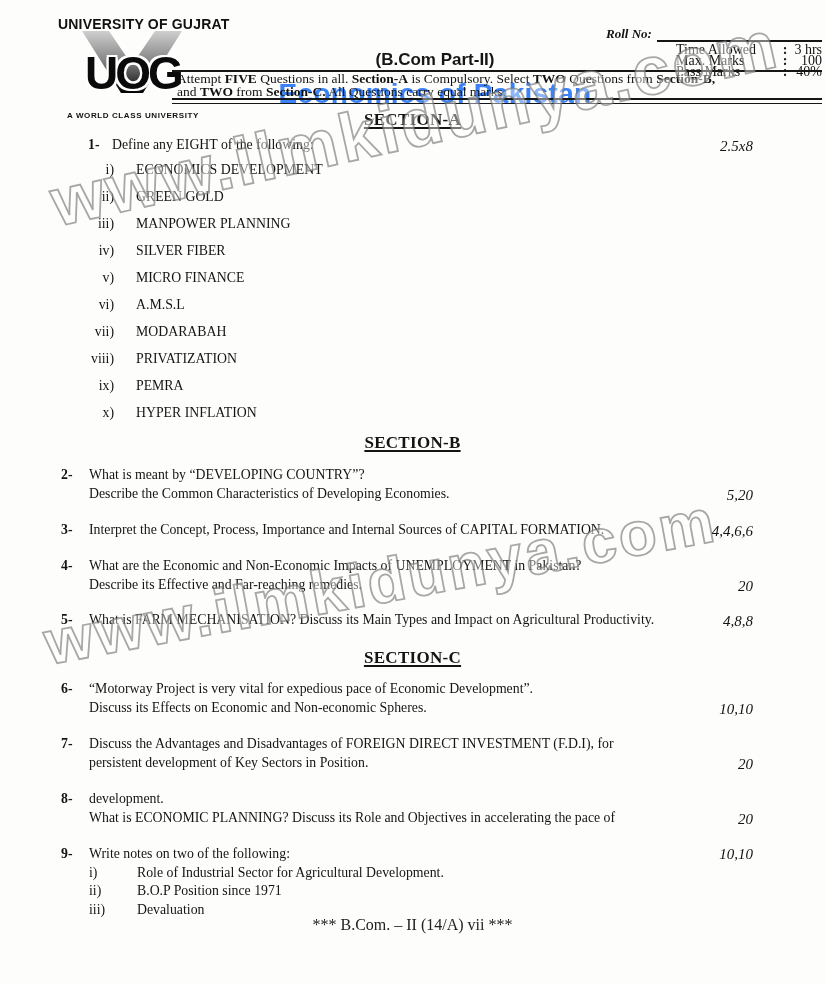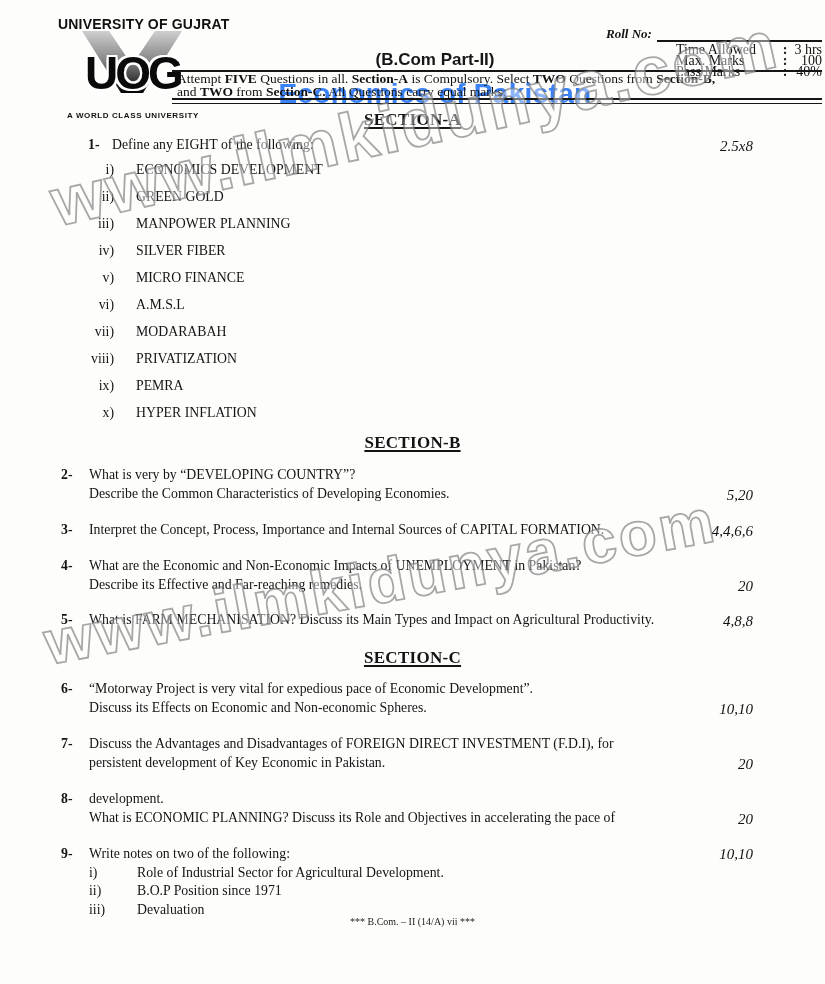--- a/index.html
+++ b/index.html
@@ -70,21 +70,21 @@
   .q.q-first .qnum { width:24px; }
   .qtext { flex:1; }
   .marks { position:absolute; right:0; bottom:2.5px; font-style:italic; font-size:15px; line-height:12px; }
   .marks-top { bottom:auto; top:3px; }
   .item { position:absolute; left:66px; display:flex; font-size:13.8px; line-height:18px; }
   .inum { width:48px; text-align:right; margin-right:22px; flex:none; }
   .sub { display:flex; }
   .snum { width:48px; flex:none; }
   .footer {
     position:absolute; left:0; top:916px; width:100%; text-align:center;
-    font-size:10px; color:#222;
+    font-size:16px; color:#222;
   }
   
   .wm {
     position:absolute; white-space:nowrap; pointer-events:none; z-index:5;
     font-family:"Liberation Sans", sans-serif; font-weight:700;
     color:rgba(255,255,255,0.42);
     -webkit-text-stroke:1.8px rgba(115,115,115,0.62);
     transform-origin:left center;
   }
   .wm1 { left:52px; top:164px; font-size:68px; letter-spacing:3px; transform:rotate(-12.5deg); }
@@ -186,21 +186,21 @@
   <div class="item" style="top:404px">
       <span class="inum">x)</span>
       <span>HYPER INFLATION</span>
     </div>
 
   <div class="sec-heading" style="top:433px">SECTION-B</div>
 
   <div class="q" style="top:466px">
     <span class="qnum">2-</span>
     <div class="qtext">
-      <div>What is very by “DEVELOPING COUNTRY”?</div>
+      <div>What is meant by “DEVELOPING COUNTRY”?</div>
       <div>Describe the Common Characteristics of Developing Economies.</div>
     </div>
     <span class="marks">5,20</span>
   </div>
 
   <div class="q" style="top:521px">
     <span class="qnum">3-</span>
     <div class="qtext">
       <div>Interpret the Concept, Process, Importance and Internal Sources of CAPITAL FORMATION.</div>
     </div>
@@ -232,21 +232,21 @@
       <div>“Motorway Project is very vital for expedious pace of Economic Development”.</div>
       <div>Discuss its Effects on Economic and Non-economic Spheres.</div>
     </div>
     <span class="marks">10,10</span>
   </div>
 
   <div class="q" style="top:735px">
     <span class="qnum">7-</span>
     <div class="qtext">
       <div>Discuss the Advantages and Disadvantages of FOREIGN DIRECT INVESTMENT (F.D.I), for</div>
-      <div>persistent development of Key Economic in Pakistan.</div>
+      <div>persistent development of Key Sectors in Position.</div>
     </div>
     <span class="marks">20</span>
   </div>
 
   <div class="q" style="top:790px">
     <span class="qnum">8-</span>
     <div class="qtext">
       <div>development.</div>
       <div>What is ECONOMIC PLANNING? Discuss its Role and Objectives in accelerating the pace of</div>
     </div>

